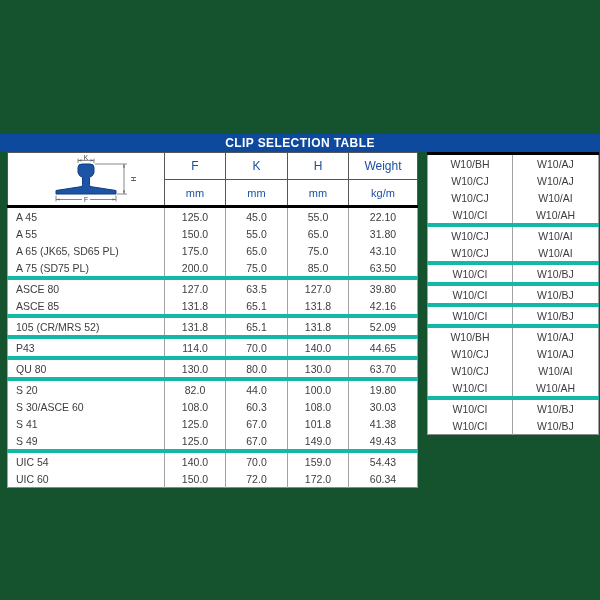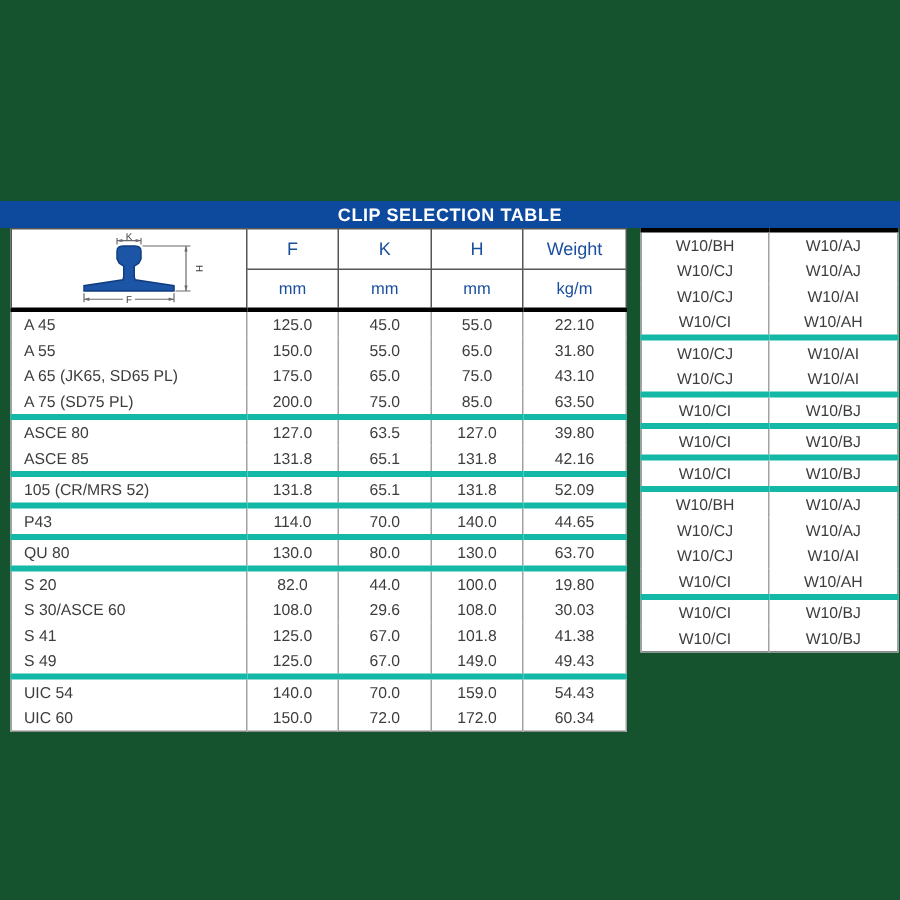--- a/index.html
+++ b/index.html
@@ -172,21 +172,21 @@
         <tr class="group-start">
           <td class="name-cell">S 20</td>
           <td class="num-cell">82.0</td>
           <td class="num-cell">44.0</td>
           <td class="num-cell">100.0</td>
           <td class="num-cell">19.80</td>
         </tr>
         <tr>
           <td class="name-cell">S 30/ASCE 60</td>
           <td class="num-cell">108.0</td>
-          <td class="num-cell">29.6</td>
+          <td class="num-cell">60.3</td>
           <td class="num-cell">108.0</td>
           <td class="num-cell">30.03</td>
         </tr>
         <tr>
           <td class="name-cell">S 41</td>
           <td class="num-cell">125.0</td>
           <td class="num-cell">67.0</td>
           <td class="num-cell">101.8</td>
           <td class="num-cell">41.38</td>
         </tr>

